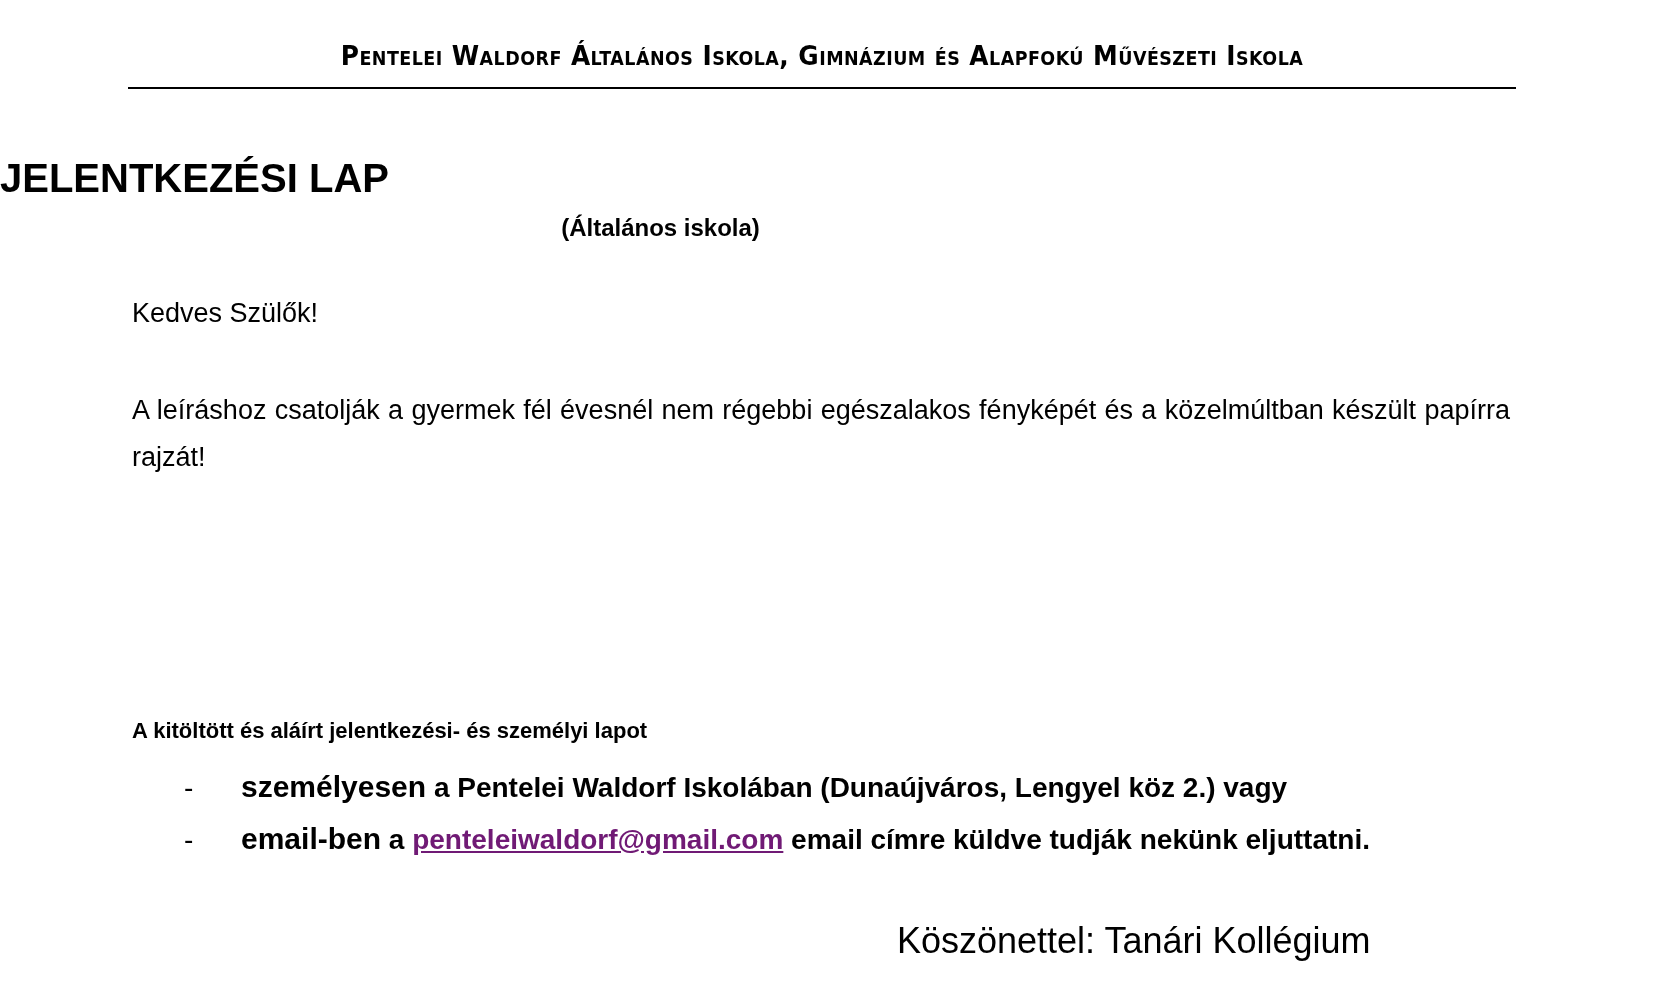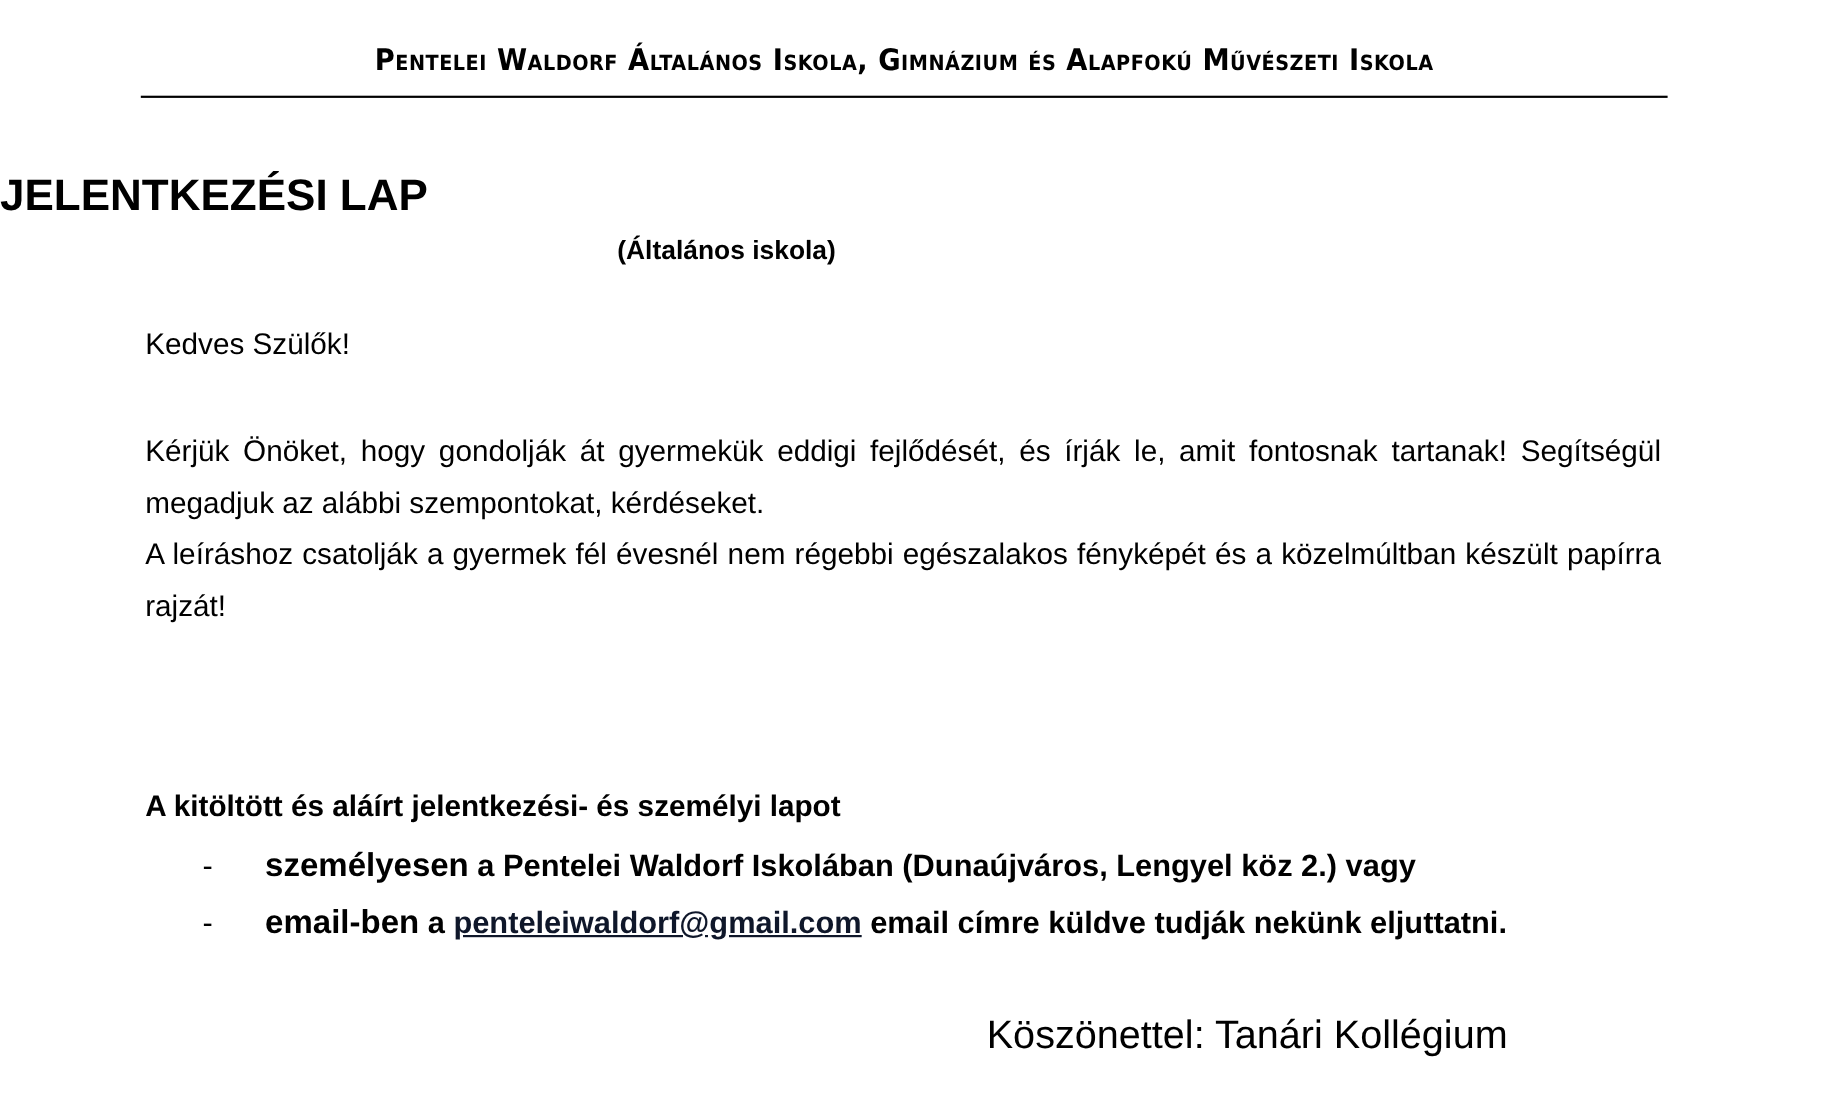--- a/index.html
+++ b/index.html
@@ -32,46 +32,45 @@
     .greeting {
       position: absolute; left: 132px; top: 298px; font-size: 27px; text-align: right;
     }
     .body-text {
       position: absolute; left: 132px; top: 387px; width: 1378px;
       font-size: 27px; line-height: 47px;
     }
     .body-text p { margin: 0; text-align: justify; text-align-last: left; }
     .bold-intro {
       position: absolute; left: 132px; top: 718px;
-      font-size: 27px; font-weight: bold;
+      font-size: 22px; font-weight: bold;
     }
     .bullet {
       position: absolute; left: 132px; font-size: 28px; font-weight: bold;
       white-space: nowrap;
     }
     .bullet .dash { display: inline-block; width: 109px; padding-left: 52px; box-sizing: border-box; font-weight: normal; }
     .bullet .lead { font-size: 30px; }
-    .bullet a { color: #0f172a; text-decoration: underline; font-weight: bold; }
+    .bullet a { color: #701a75; text-decoration: underline; font-weight: bold; }
     .signature {
       position: absolute; left: 897px; top: 920px; font-size: 36px;
     }
   </style>
 </head>
 <body>
 
 <div class="header">Pentelei Waldorf Általános Iskola, Gimnázium és Alapfokú Művészeti Iskola</div>
 <div class="header-rule"></div>
 
 <div class="title">JELENTKEZÉSI LAP</div>
 <div class="subtitle">(Általános iskola)</div>
 
 <div class="greeting">Kedves Szülők!</div>
 
 <div class="body-text">
-  <p>Kérjük Önöket, hogy gondolják át gyermekük eddigi fejlődését, és írják le, amit fontosnak tartanak! Segítségül megadjuk az alábbi szempontokat, kérdéseket.</p>
   <p>A leíráshoz csatolják a gyermek fél évesnél nem régebbi egészalakos fényképét és a közelmúltban készült papírra rajzát!</p>
 </div>
 
 <div class="bold-intro">A kitöltött és aláírt jelentkezési- és személyi lapot</div>
 
 <div class="bullet" style="top:770px;">
   <span class="dash">-</span><span class="lead">személyesen</span><span> a Pentelei Waldorf Iskolában (Dunaújváros, Lengyel köz 2.) vagy</span>
 </div>
 
 <div class="bullet" style="top:822px;">

